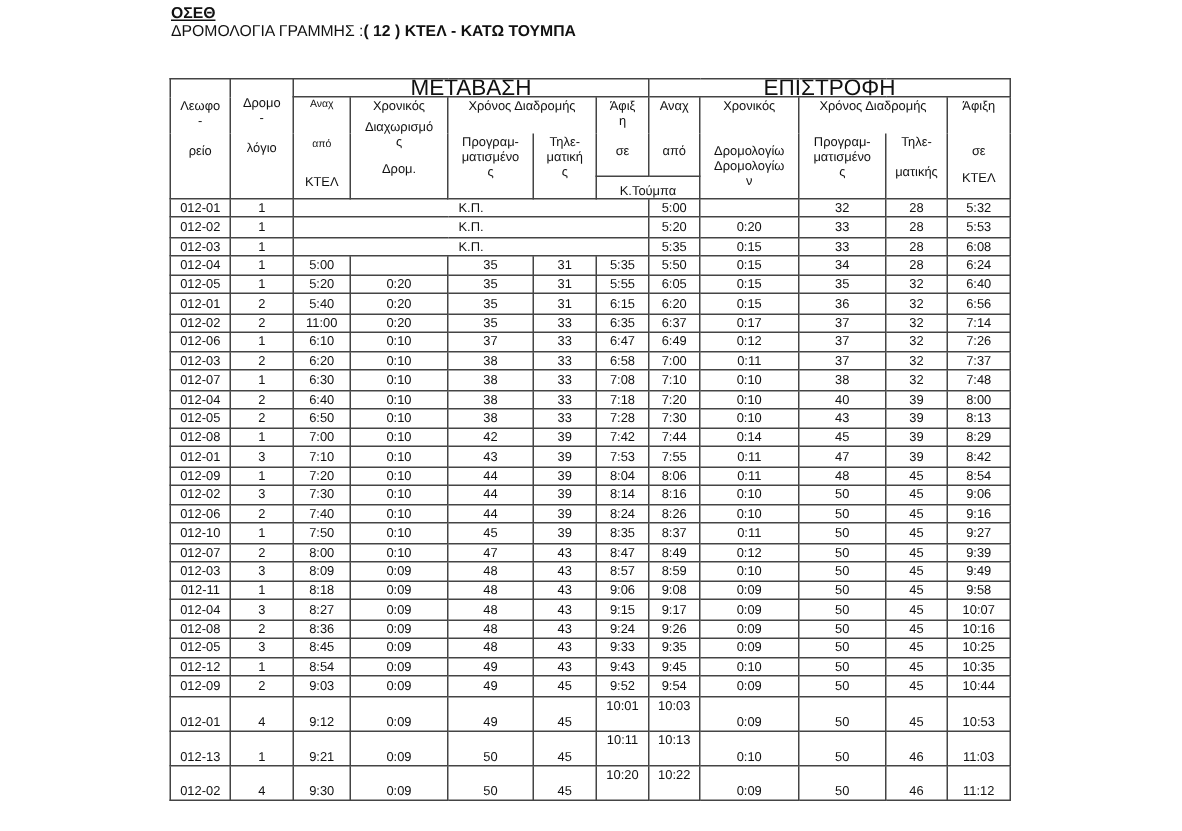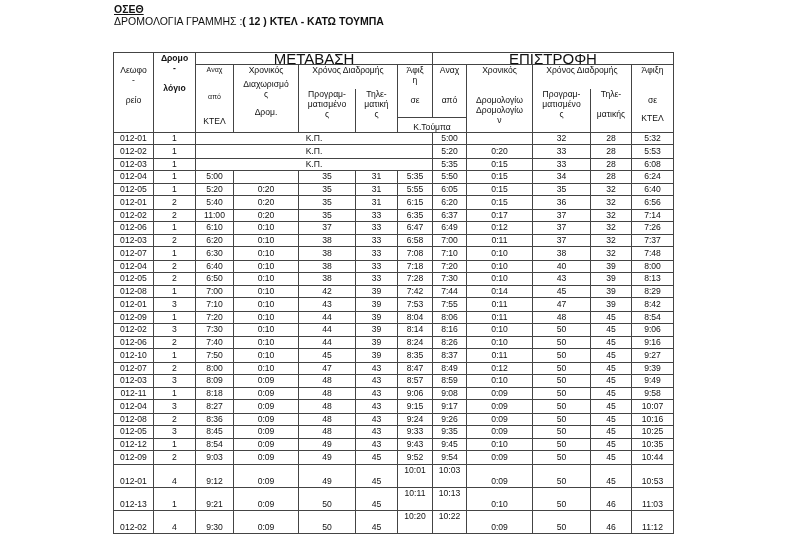--- a/index.html
+++ b/index.html
@@ -47,21 +47,21 @@
       <col style="width:41px">
       <col style="width:42px">
   </colgroup>
   <thead>
     <tr>
       <th rowspan="4" class="hcell" style="vertical-align:top;padding-top:12px;">
         <span class="sp">Λεωφο</span>
           <span class="sp">-</span>
           <span class="sp" style="margin-top:10px">ρείο</span>
       </th>
-      <th rowspan="4" class="hcell" style="vertical-align:top;padding-top:0;font-weight:bold;">
+      <th rowspan="4" class="hcell" style="vertical-align:top;padding-top:10px;">
         <span class="sp">Δρομο</span>
           <span class="sp">-</span>
           <span class="sp" style="margin-top:10px">λόγιο</span>
       </th>
       <th colspan="5" class="grp">ΜΕΤΑΒΑΣΗ</th>
       <th colspan="5" class="grp sep-thick">ΕΠΙΣΤΡΟΦΗ</th>
     </tr>
     <tr>
       <th rowspan="3" class="hcell" style="height:67px">
         <span class="sp tiny">Αναχ</span>

